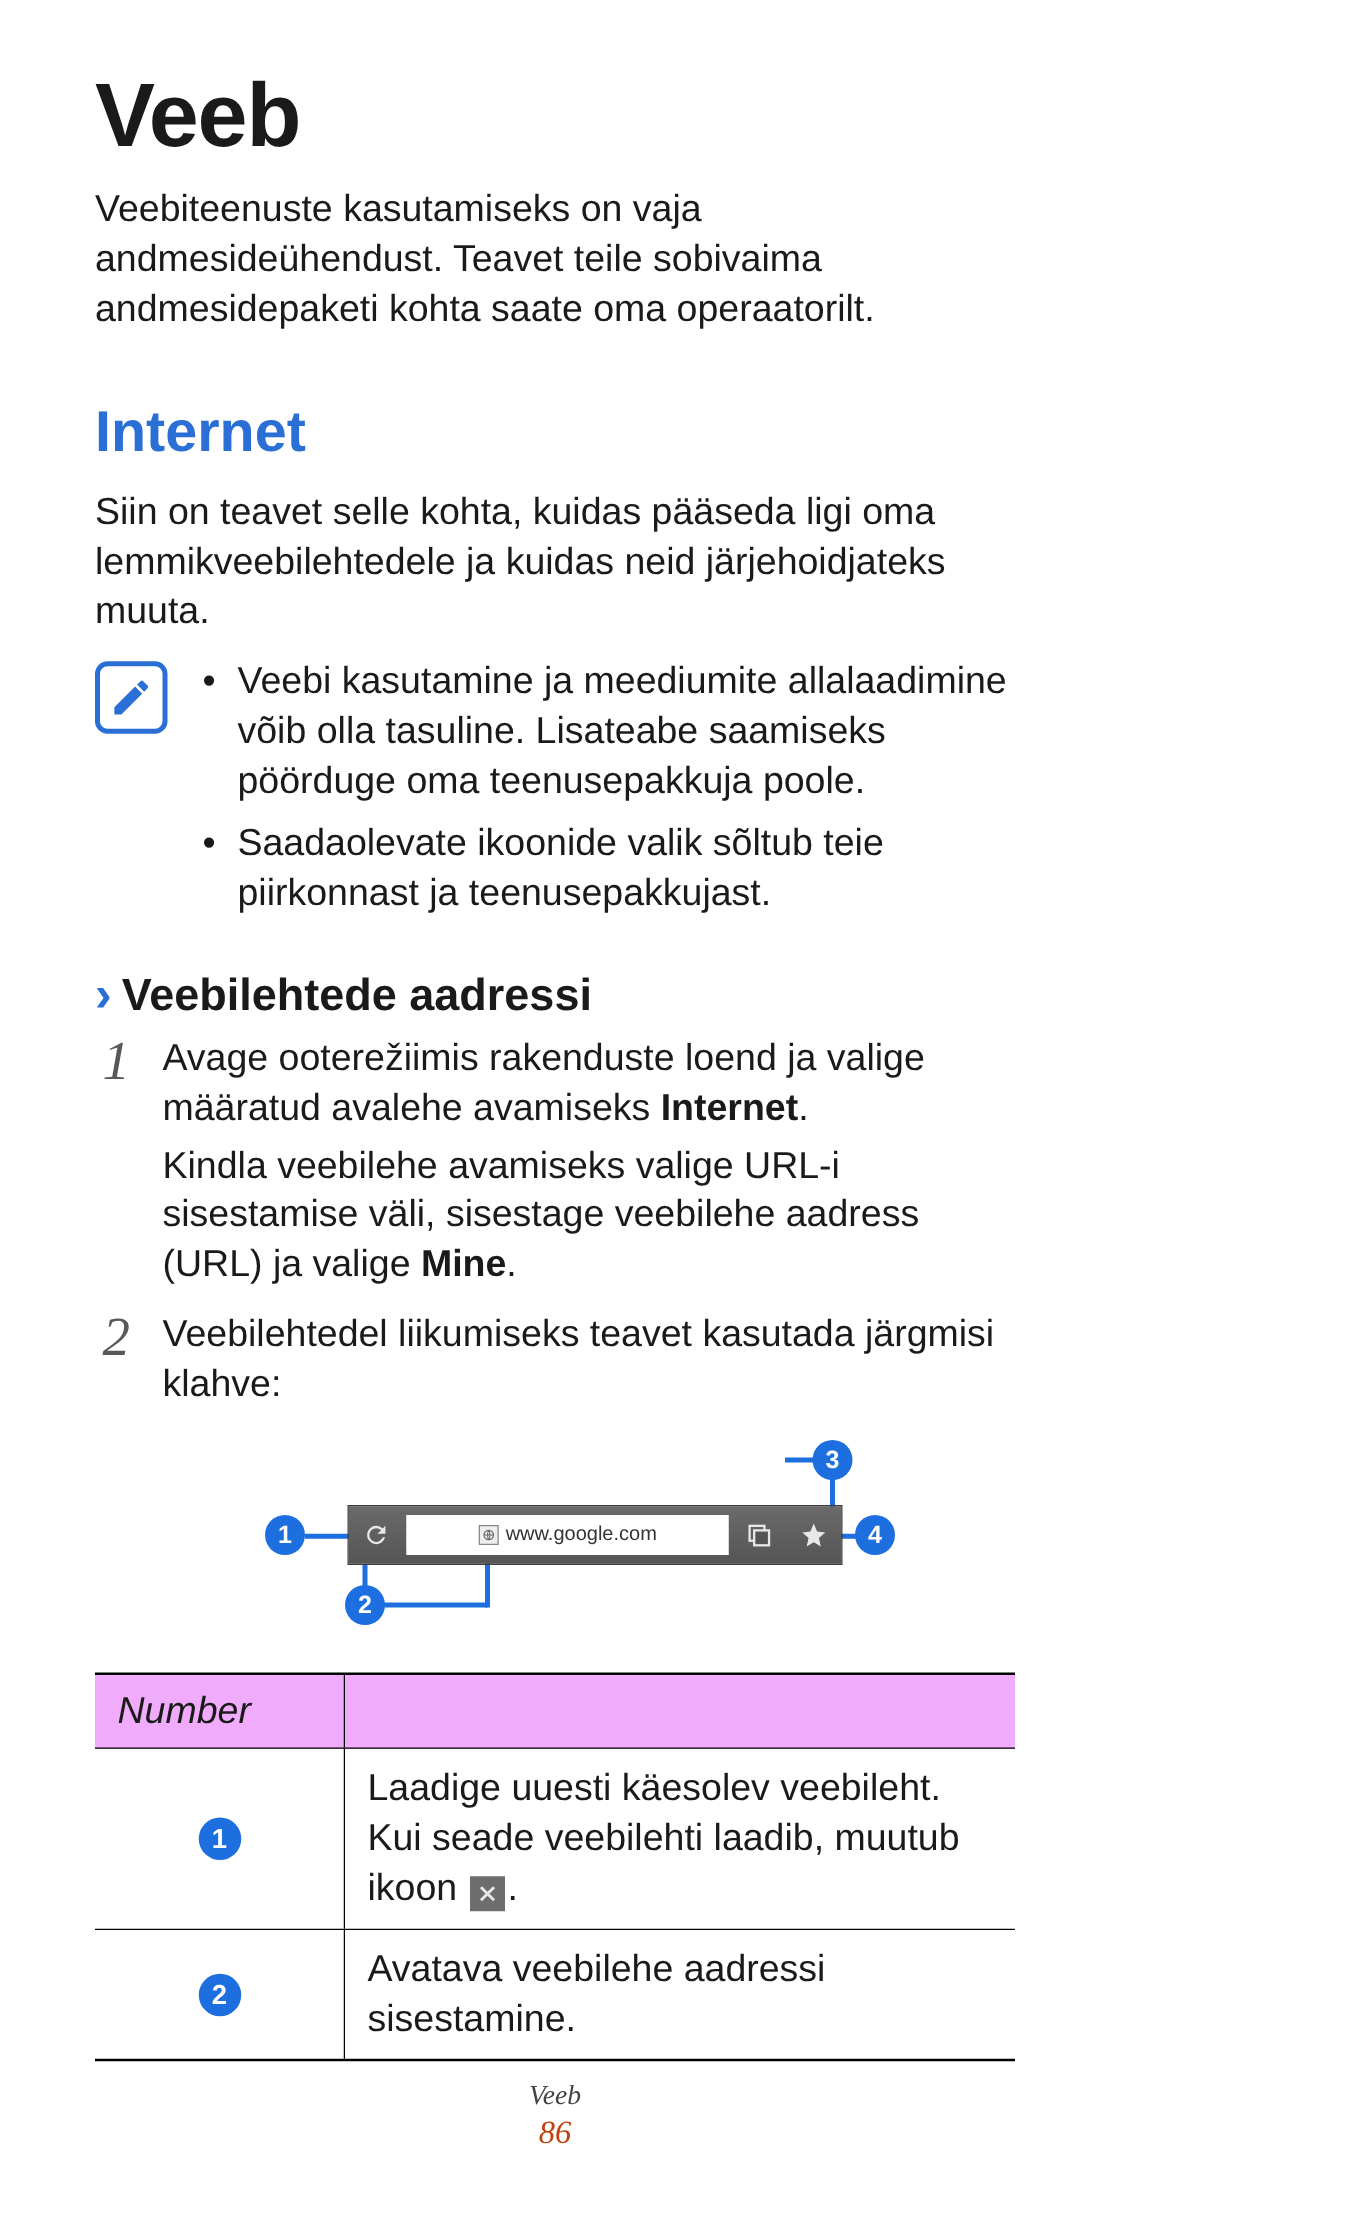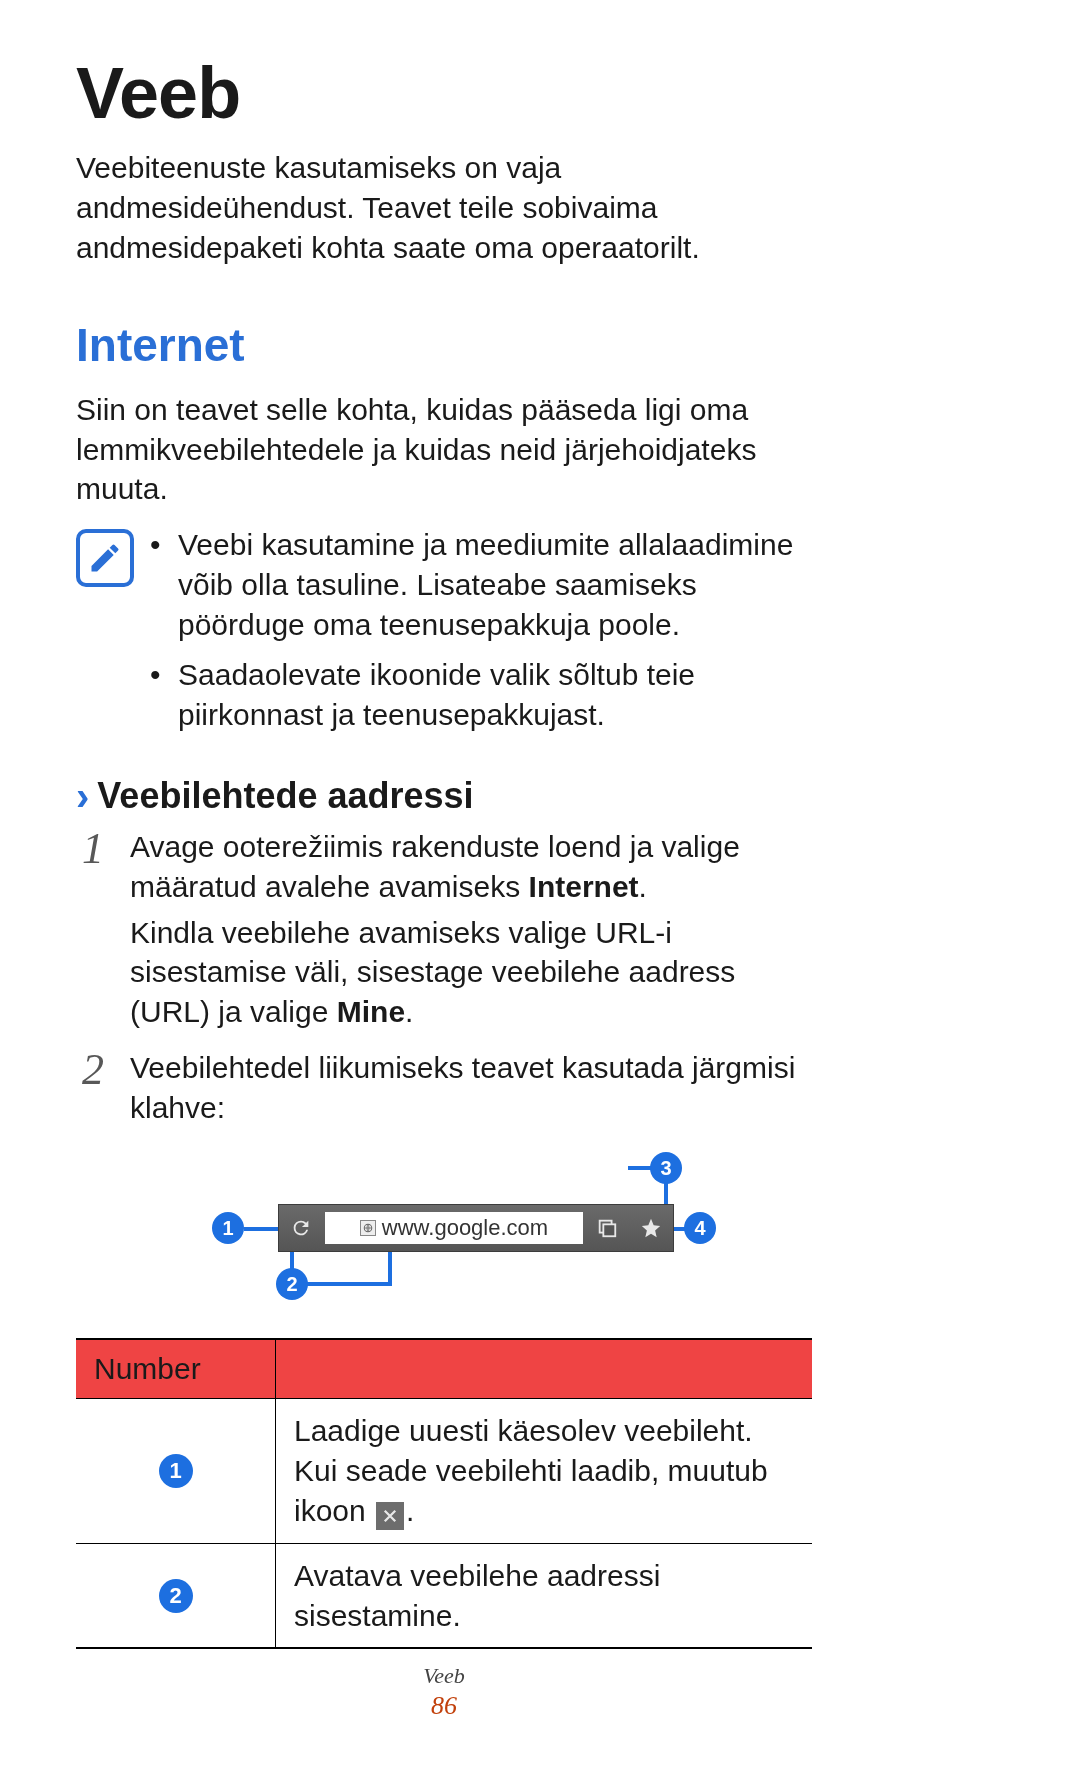--- a/index.html
+++ b/index.html
@@ -34,21 +34,21 @@
     margin: 0 0 18px 0;
   }
   .section-text {
     font-size: 30px;
     line-height: 1.33;
     margin: 0 0 16px 0;
   }
   .note-block {
     display: flex;
     align-items: flex-start;
-    gap: 16px;
+    gap: 28px;
     margin: 4px 0 30px 0;
   }
   .note-icon {
     flex: 0 0 58px;
     width: 58px;
     height: 58px;
     border: 4px solid #2a6fd6;
     border-radius: 10px;
     box-sizing: border-box;
     display: flex;
@@ -150,21 +150,21 @@
   .ub-refresh svg { width: 22px; height: 22px; }
   .ub-url {
     flex: 1;
     background: #ffffff;
     height: 32px;
     margin: 0 2px;
     display: flex;
     align-items: center;
     padding: 0 6px;
     gap: 6px;
-    font-size: 22px;
+    font-size: 16px;
     color: #333333;
   }
   .ub-url .favicon {
     width: 16px; height: 16px;
     border: 1px solid #888;
     box-sizing: border-box;
     background: #eee;
     display:flex;align-items:center;justify-content:center;
   }
   .ub-url .favicon svg{width:10px;height:10px;}
@@ -205,22 +205,23 @@
 
   
   .func-table {
     border-top: 2px solid #000;
     border-bottom: 2px solid #000;
     width: 100%;
     font-size: 30px;
   }
   .ft-head {
     display: flex;
-    background: #ef4444;
+    background: #f0abfc;
     border-bottom: 1px solid #000;
+    font-style: italic;
   }
   .ft-row {
     display: flex;
     border-bottom: 1px solid #000;
   }
   .ft-row:last-child { border-bottom: none; }
   .ft-col-num {
     width: 200px;
     padding: 12px 18px;
     box-sizing: border-box;

